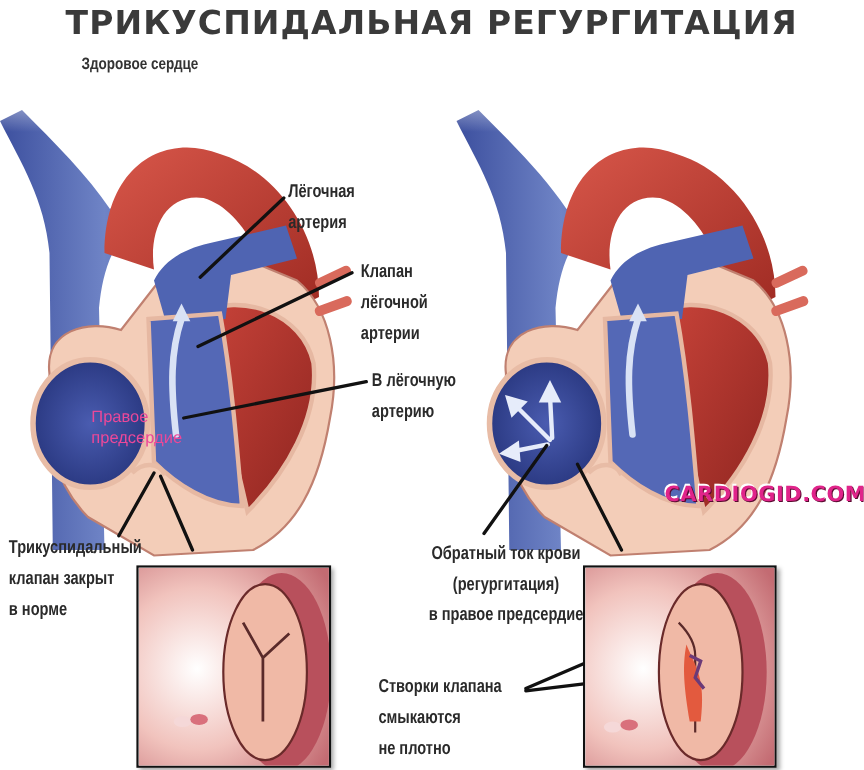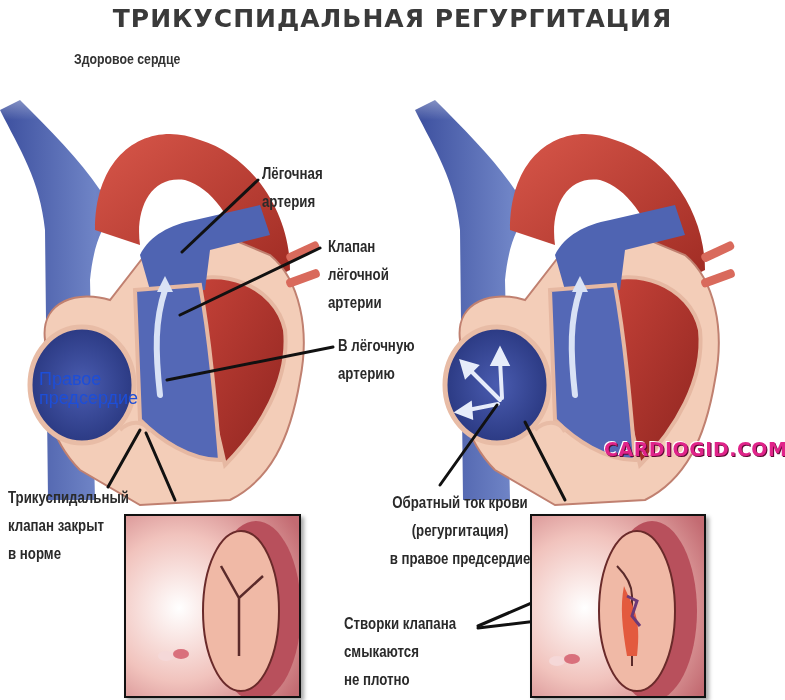--- a/index.html
+++ b/index.html
@@ -1,36 +1,36 @@
 <!DOCTYPE html>
 <html><head>
 <meta charset="utf-8">
 <style>
   * { box-sizing: border-box; margin: 0; padding: 0; }
   html, body { width: 785px; height: 700px; background: #ffffff; overflow: hidden; }
   body { position: relative; font-family: "Liberation Sans", sans-serif; }
   .title {
     position: absolute; left: 0; top: 4px; width: 785px; text-align: center;
-    font-family: "DejaVu Sans", sans-serif; font-weight: bold; font-size: 25px;
+    font-family: "DejaVu Sans", sans-serif; font-weight: bold; font-size: 30px;
     color: #3a3a3a; letter-spacing: 1px;
   }
   .subtitle {
     position: absolute; left: 74px; top: 50px;
     font-family: "Liberation Sans", sans-serif; font-weight: bold; font-size: 15px;
     color: #333; transform: scaleX(0.82); transform-origin: left top;
   }
   .label {
     position: absolute; font-family: "Liberation Sans", sans-serif; font-weight: bold;
     font-size: 17px; line-height: 28px; color: #2a2a2a;
     transform: scaleX(0.78); transform-origin: left top; white-space: nowrap;
   }
   .label.center { text-align: center; transform-origin: center top; }
   .inner-label {
-    position: absolute; font-family: "Liberation Sans", sans-serif; font-size: 18px;
-    color: #1d4ed8; line-height: 19px;
+    position: absolute; font-family: "Liberation Sans", sans-serif; font-size: 15px;
+    color: #ec4899; line-height: 19px; margin-left: 44px;
   }
   .watermark {
     position: absolute; left: 604px; top: 438px;
     font-family: "DejaVu Sans", sans-serif; font-weight: bold; font-size: 19px;
     color: #e0248a; letter-spacing: 0.5px;
     text-shadow: 1px 1px 0 #5a0a30, -1px -1px 0 #ffffff;
   }
   svg.art { position: absolute; left: 0; top: 0; }
   .inset {
     position: absolute; border: 2px solid #111; background: #fff;

